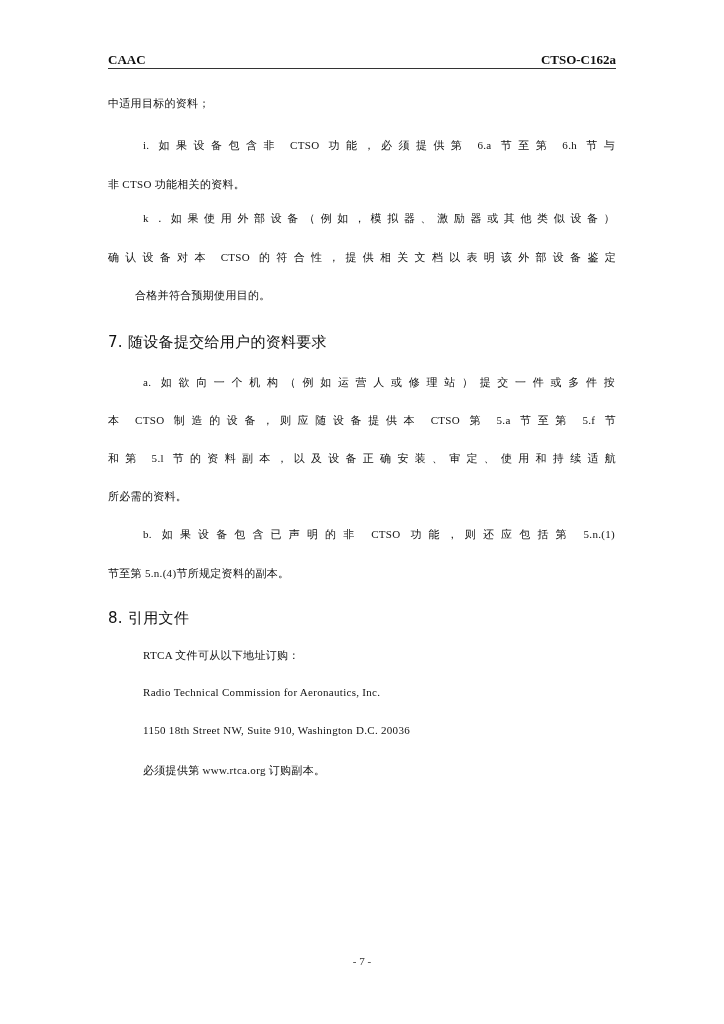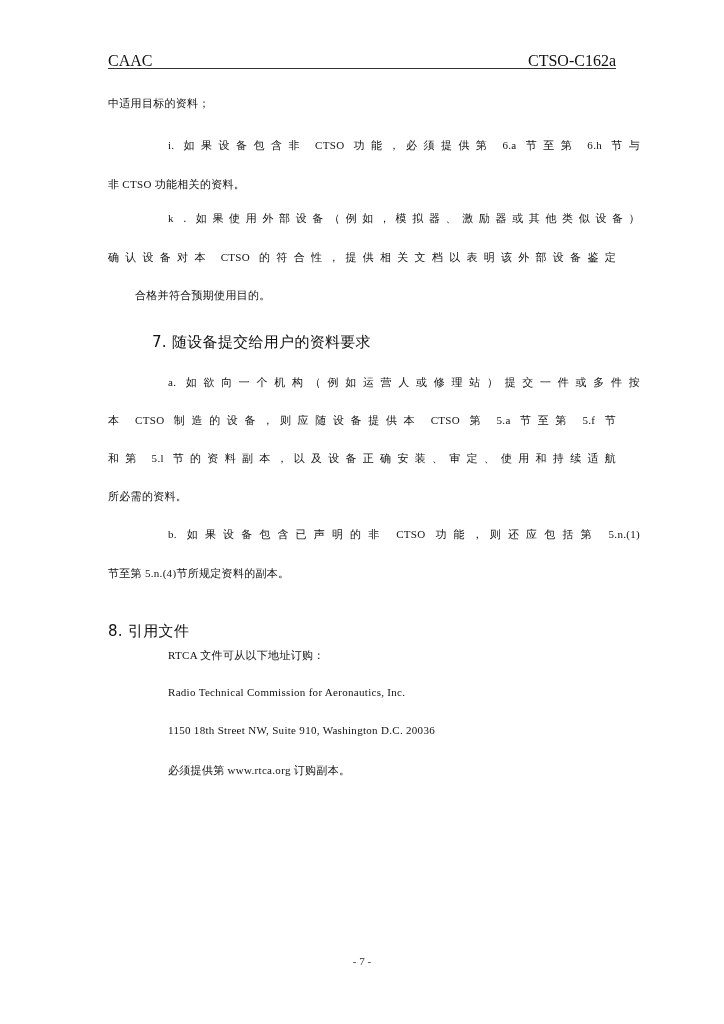--- a/index.html
+++ b/index.html
@@ -1,47 +1,47 @@
 <!DOCTYPE html>
 <html><head>
   <meta charset="utf-8">
   <style>
     html, body { margin: 0; padding: 0; background: #ffffff; }
     body { width: 724px; height: 1024px; position: relative; overflow: hidden; font-family: "Liberation Serif", "DejaVu Serif", serif; color: #111; }
-    .header { position: absolute; left: 108px; right: 108px; top: 52px; height: 16px; border-bottom: 1.2px solid #333; font-size: 16px; }
+    .header { position: absolute; left: 108px; right: 108px; top: 52px; height: 16px; border-bottom: 1.2px solid #333; font-size: 13px; font-weight: bold; }
     .header .l { position: absolute; left: 0; top: 0; }
     .header .r { position: absolute; right: 0; top: 0; }
     .line { position: absolute; left: 108px; font-size: 11px; white-space: nowrap; letter-spacing: 0.3px; }
-    .indent { left: 143px; margin-left: 25px; }
+    .indent { left: 143px; }
     .heading { font-family: "DejaVu Sans", "Liberation Sans", sans-serif; font-size: 15px; }
     .justify { width: 508px; text-align: justify; text-align-last: justify; }
     .footer { position: absolute; left: 0; right: 0; top: 955px; text-align: center; font-size: 11px; color: #333; }
   </style>
 </head>
 <body>
 
 <div class="header">
   <span class="l">CAAC</span>
   <span class="r">CTSO-C162a</span>
 </div>
 
 <div class="line" style="top:96px;">中适用目标的资料；</div>
 <div class="line indent justify" style="top:138px; width:472px;">i. 如果设备包含非 CTSO 功能，必须提供第 6.a 节至第 6.h 节与</div>
 <div class="line" style="top:177px;">非 CTSO 功能相关的资料。</div>
 <div class="line indent justify" style="top:211px; width:472px;">k．如果使用外部设备（例如，模拟器、激励器或其他类似设备）</div>
 <div class="line justify" style="top:250px;">确认设备对本 CTSO 的符合性，提供相关文档以表明该外部设备鉴定</div>
 <div class="line" style="top:288px;margin-left:27px;">合格并符合预期使用目的。</div>
 
-<div class="line heading" style="top:333px;margin-left:44px;">7. 随设备提交给用户的资料要求</div>
+<div class="line heading" style="top:333px;">7. 随设备提交给用户的资料要求</div>
 <div class="line indent justify" style="top:375px; width:472px;">a. 如欲向一个机构（例如运营人或修理站）提交一件或多件按</div>
 <div class="line justify" style="top:413px;">本 CTSO 制造的设备，则应随设备提供本 CTSO  第 5.a 节至第 5.f 节</div>
 <div class="line justify" style="top:451px;">和第 5.l 节的资料副本，以及设备正确安装、审定、使用和持续适航</div>
 <div class="line" style="top:489px;">所必需的资料。</div>
 <div class="line indent justify" style="top:527px; width:472px;">b. 如果设备包含已声明的非 CTSO 功能，则还应包括第 5.n.(1)</div>
 <div class="line" style="top:566px;text-align:center;">节至第 5.n.(4)节所规定资料的副本。</div>
 
-<div class="line heading" style="top:609px;margin-top:13px;">8. 引用文件</div>
+<div class="line heading" style="top:609px;">8. 引用文件</div>
 <div class="line indent" style="top:648px;">RTCA 文件可从以下地址订购：</div>
 <div class="line indent" style="top:686px;">Radio Technical Commission for Aeronautics, Inc.</div>
 <div class="line indent" style="top:724px;">1150 18th Street NW, Suite 910, Washington D.C. 20036</div>
 <div class="line indent" style="top:763px;">必须提供第 www.rtca.org 订购副本。</div>
 
 <div class="footer">- 7 -</div>
 
 </body></html>

